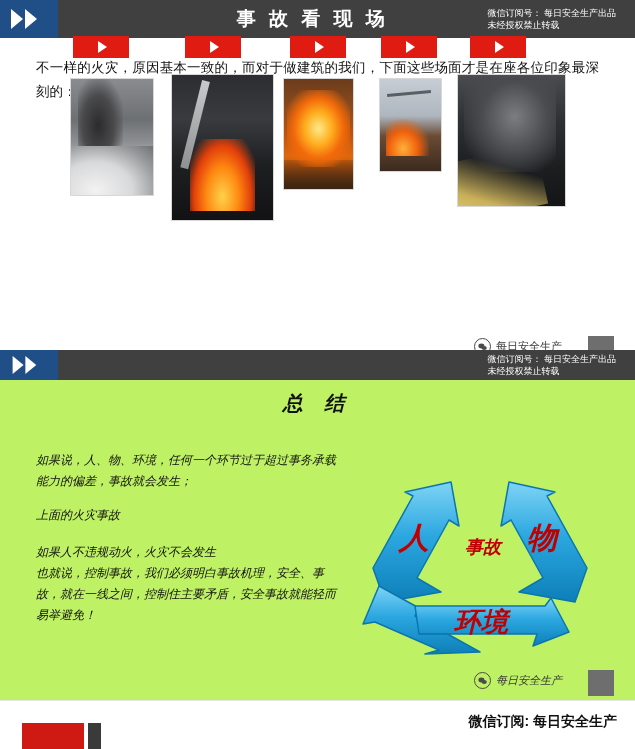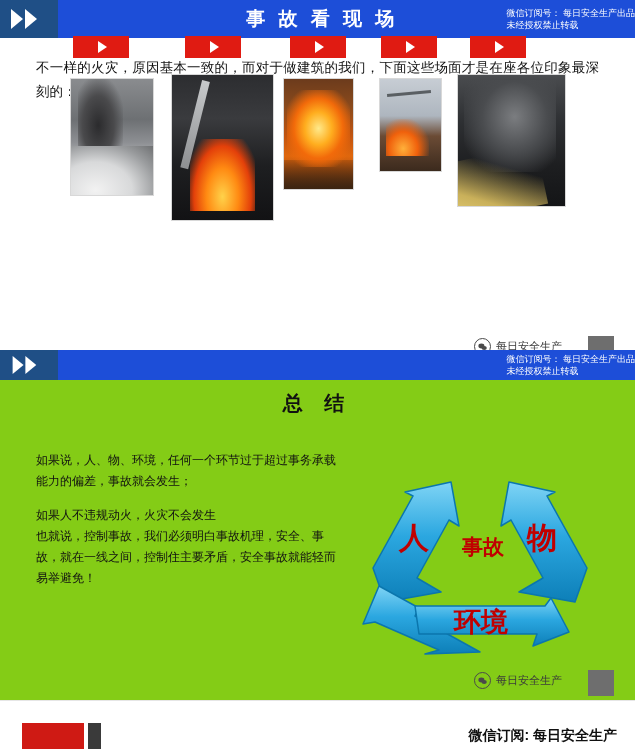--- a/index.html
+++ b/index.html
@@ -13,21 +13,21 @@
     font-family: "Liberation Sans", sans-serif;
     color: #1a1a1a;
     overflow: hidden;
     position: relative;
   }
 
   
   .header-bar {
     position: relative;
     height: 38px;
-    background: #1d4ed8;
+    background: #404040;
     display: flex;
     align-items: center;
     overflow: hidden;
   }
   .header-bar .chev-box {
     width: 58px;
     height: 38px;
     background: #1f4f86;
     display: flex;
     align-items: center;
@@ -43,21 +43,21 @@
     font-weight: bold;
     letter-spacing: 4px;
     padding-left: 80px;
   }
   .header-bar .hdr-note {
     flex: 0 0 auto;
     color: #ffffff;
     font-size: 9px;
     line-height: 12px;
     text-align: left;
-    padding-right: 0;
+    padding-right: 19px;
     white-space: nowrap;
   }
 
   
   .slide1 {
     position: relative;
     height: 312px;
     background: #ffffff;
   }
   .intro-text {
@@ -183,21 +183,22 @@
 
   .gray-block {
     position: absolute;
     background: #6e6e6e;
   }
 
   
   .slide2 {
     position: relative;
     height: 320px;
-    background: #84cc16;
+    background: #bef264;
+    font-style: italic;
   }
   .summary-title {
     text-align: center;
     font-size: 20px;
     font-weight: bold;
     letter-spacing: 8px;
     color: #111111;
     padding-top: 10px;
   }
   .summary-sub {
@@ -236,21 +237,21 @@
     color: #c00000;
   }
   .rc-person { left: 44px; top: 62px; font-size: 30px; }
   .rc-thing  { left: 172px; top: 62px; font-size: 30px; }
   .rc-env    { left: 99px; top: 148px; font-size: 27px; }
   .rc-center {
     position: absolute;
     left: 106px; top: 82px;
     width: 44px;
     text-align: center;
-    font-size: 21px;
+    font-size: 18px;
     font-weight: bold;
     color: #c00000;
     line-height: 18px;
   }
 
   
   .footer {
     position: relative;
     height: 79px;
     background: #ffffff;
@@ -263,21 +264,21 @@
     background: #cf1a14;
   }
   .footer .dark-block {
     position: absolute;
     left: 88px; top: 22px;
     width: 13px; height: 26px;
     background: #3a3a3a;
   }
   .footer .foot-text {
     position: absolute;
-    right: 18px; top: 26px;
+    right: 18px; top: 12px;
     font-size: 14px;
     font-weight: bold;
     color: #111111;
   }
 </style>
 </head>
 <body>
 
 <div class="header-bar">
   <div class="chev-box">
@@ -345,20 +346,21 @@
     <div>微信订阅号： 每日安全生产出品</div>
     <div>未经授权禁止转载</div>
   </div>
 </div>
 
 <div class="slide2">
   <div class="summary-title">总  结</div>
 
   <div class="body-text">
     <p>如果说，人、物、环境，任何一个环节过于超过事务承载能力的偏差，事故就会发生；</p>
+    <p class="tight">上面的火灾事故</p>
     <p class="tight">如果人不违规动火，火灾不会发生</p>
     <p>也就说，控制事故，我们必须明白事故机理，安全、事故，就在一线之间，控制住主要矛盾，安全事故就能轻而易举避免！</p>
   </div>
 
   <div class="recycle-wrap">
     <svg width="250" height="215" viewBox="0 0 250 215">
       <defs>
         <linearGradient id="gblue" x1="0" y1="0" x2="0" y2="1">
           <stop offset="0%" stop-color="#7fd4f5"></stop>
           <stop offset="45%" stop-color="#2ba7e0"></stop>

